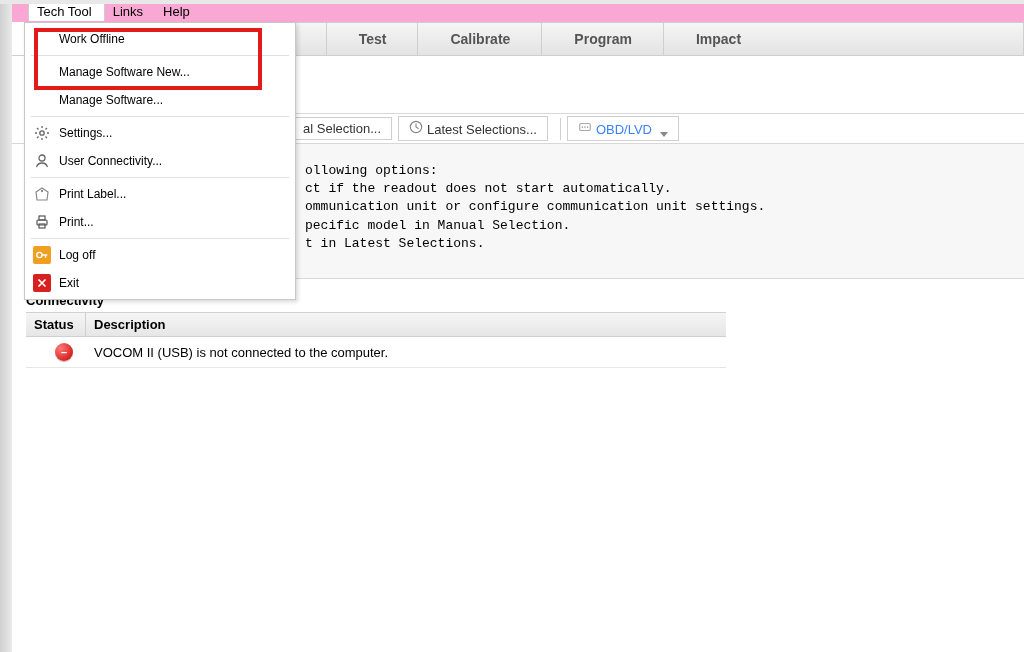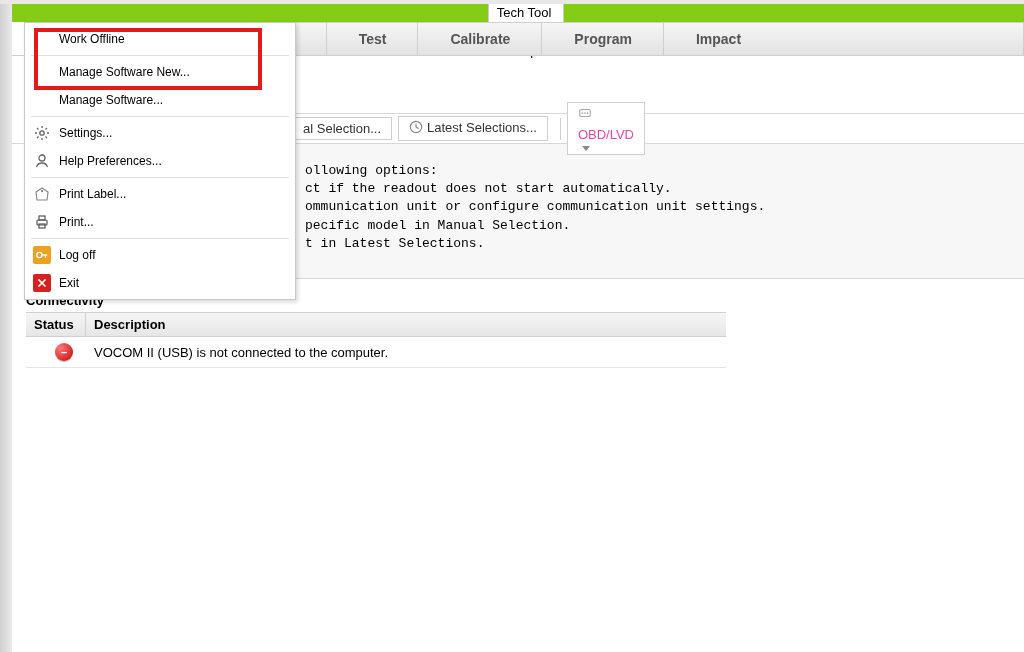--- a/index.html
+++ b/index.html
@@ -27,24 +27,23 @@
   width: 100%;
   height: 4px;
   background: #e8e8e8;
 }
 .content-wrap {
   margin-left: 12px;
 }
 .menubar {
   display: flex;
   align-items: center;
-  background: #84cc16;
+  background: #f9a8d4;
   padding: 2px 0 2px 16px;
   height: 22px;
-  flex-direction: column;
 }
 .menubar-item {
   padding: 2px 12px 2px 8px;
   font-size: 13px;
   color: #000;
   cursor: default;
 }
 .menubar-item.active {
   background: #fff;
   border: 1px solid #ccc;
@@ -84,31 +83,31 @@
 }
 .toolbar {
   display: flex;
   align-items: center;
   height: 30px;
   border-bottom: 1px solid #d8d8d8;
   padding-left: 280px;
 }
 .toolbar-btn {
   display: flex;
-  align-items: flex-start;
+  align-items: flex-end;
   gap: 4px;
   padding: 3px 10px;
   border: 1px solid #cfcfcf;
   background: #fff;
   margin-right: 6px;
   font-size: 13px;
   color: #333;
   cursor: pointer;
 }
-.toolbar-btn.disabled { color: #ec4899; flex-direction: column; }
+.toolbar-btn.disabled { color: #3b82f6; }
 .toolbar-sep {
   width: 1px;
   height: 22px;
   background: #d0d0d0;
   margin: 0 6px;
 }
 .main-panel {
   margin-left: 12px;
   padding: 18px 12px 12px 280px;
   border: 1px solid #d8d8d8;
@@ -335,21 +334,21 @@
     </span>
     <span>Settings...</span>
   </div>
   <div class="dd-item">
     <span class="dd-icon">
       <svg width="16" height="16" viewBox="0 0 16 16">
           <circle cx="8" cy="5" r="3" fill="none" stroke="#666" stroke-width="1.3"></circle>
           <path d="M2.5 14c1-3 3-4 5.5-4s4.5 1 5.5 4" fill="none" stroke="#666" stroke-width="1.3"></path>
         </svg>
     </span>
-    <span>Help Preferences...</span>
+    <span>User Connectivity...</span>
   </div>
   <div class="dd-sep"></div>
   <div class="dd-item">
     <span class="dd-icon">
       <svg width="16" height="16" viewBox="0 0 16 16">
           <path d="M2 6l6-4 6 4-1 8H3z" fill="none" stroke="#888" stroke-width="1.2"></path>
           <circle cx="8" cy="5" r="1.2" fill="#888"></circle>
         </svg>
     </span>
     <span>Print Label...</span>

